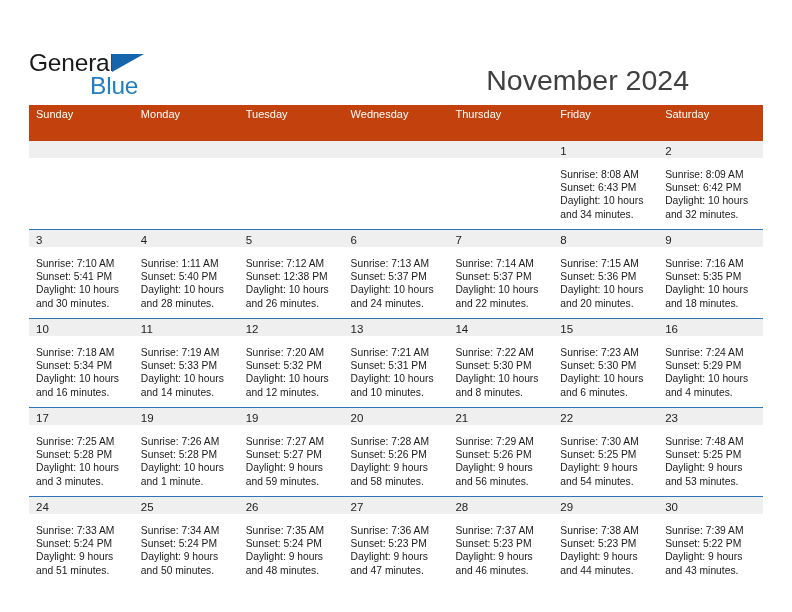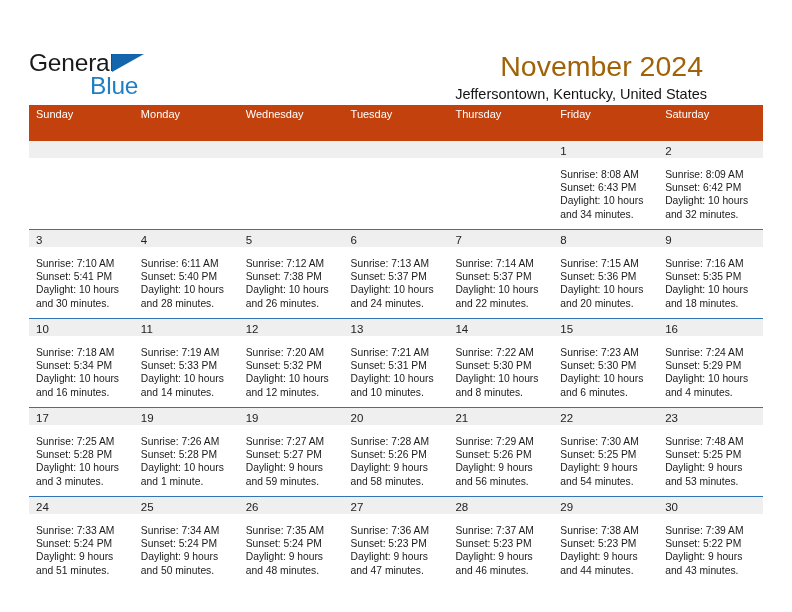--- a/index.html
+++ b/index.html
@@ -68,25 +68,25 @@
   }
 
   .title-block {
     position: absolute;
     right: 29px;
     top: 30px;
     text-align: right;
   }
   .cal-title {
     font-size: 28.5px;
-    color: #a16207;
+    color: #404040;
     line-height: 1.12;
     white-space: nowrap;
     font-weight: normal;
-    margin: 4px;
+    margin: 18px;
   }
   .cal-subtitle {
     font-size: 14.5px;
     color: #141414;
     white-space: nowrap;
     line-height: 1.1;
   }
 
   
   .calendar {
@@ -177,22 +177,22 @@
       <div class="cal-subtitle">Jeffersontown, Kentucky, United States</div>
     </div>
 
   </div>
 
   <div class="calendar">
 
     <div class="weekday-row">
       <div class="weekday-cell">Sunday</div>
       <div class="weekday-cell">Monday</div>
+      <div class="weekday-cell">Tuesday</div>
       <div class="weekday-cell">Wednesday</div>
-      <div class="weekday-cell">Tuesday</div>
       <div class="weekday-cell">Thursday</div>
       <div class="weekday-cell">Friday</div>
       <div class="weekday-cell">Saturday</div>
     </div>
 
     <div id="weeks-container">
         <div class="week-row first">
           <div class="day-cell empty">
             <div class="daynum-band"><span class="daynum"></span></div>
           </div>
@@ -233,31 +233,31 @@
             <div class="day-info">
               <div>Sunrise: 7:10 AM</div>
               <div>Sunset: 5:41 PM</div>
               <div>Daylight: 10 hours</div>
               <div>and 30 minutes.</div>
             </div>
           </div>
           <div class="day-cell">
             <div class="daynum-band"><span class="daynum">4</span></div>
             <div class="day-info">
-              <div>Sunrise: 6:11 AM</div>
+              <div>Sunrise: 1:11 AM</div>
               <div>Sunset: 5:40 PM</div>
               <div>Daylight: 10 hours</div>
               <div>and 28 minutes.</div>
             </div>
           </div>
           <div class="day-cell">
             <div class="daynum-band"><span class="daynum">5</span></div>
             <div class="day-info">
               <div>Sunrise: 7:12 AM</div>
-              <div>Sunset: 7:38 PM</div>
+              <div>Sunset: 12:38 PM</div>
               <div>Daylight: 10 hours</div>
               <div>and 26 minutes.</div>
             </div>
           </div>
           <div class="day-cell">
             <div class="daynum-band"><span class="daynum">6</span></div>
             <div class="day-info">
               <div>Sunrise: 7:13 AM</div>
               <div>Sunset: 5:37 PM</div>
               <div>Daylight: 10 hours</div>

